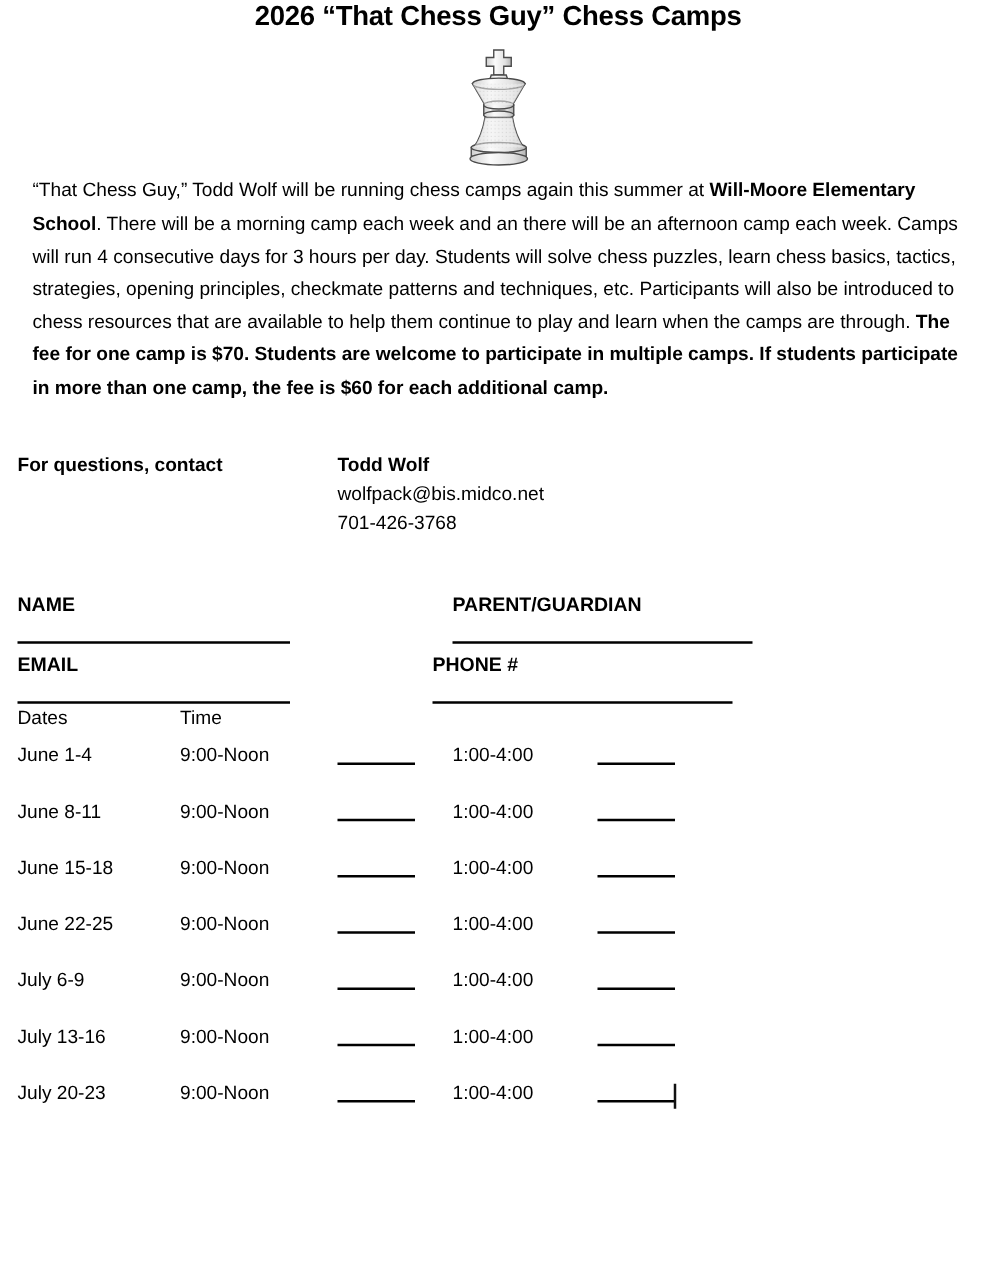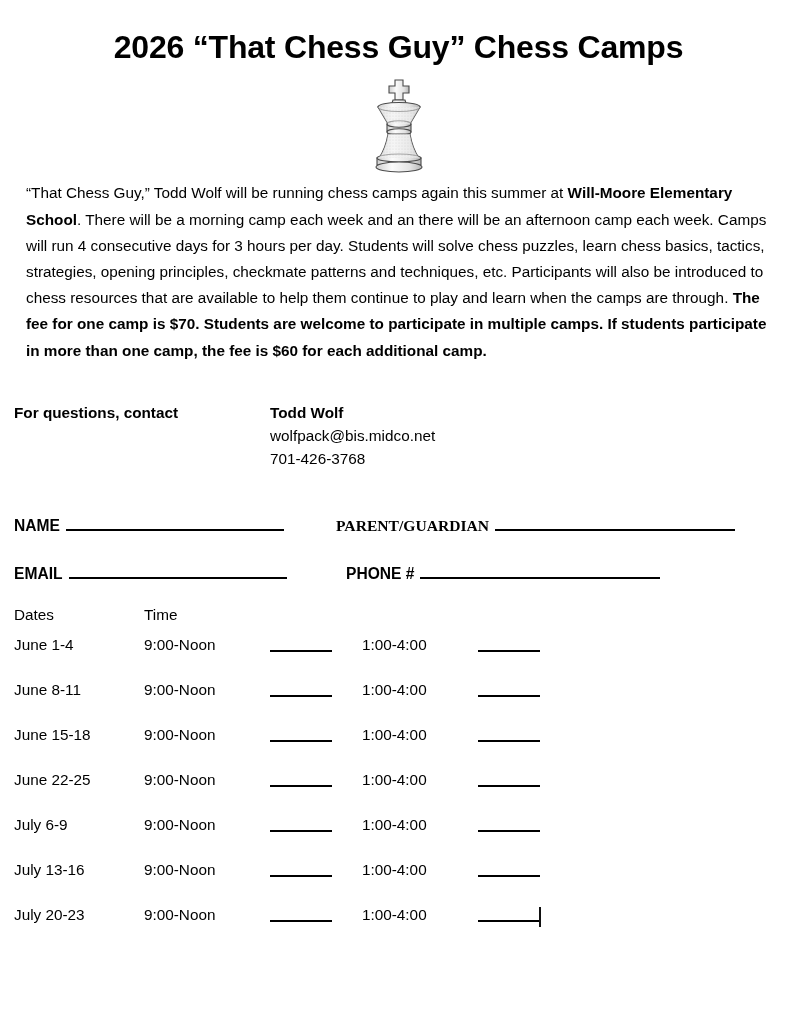--- a/index.html
+++ b/index.html
@@ -19,25 +19,24 @@
     position: relative;
     width: 797px;
     height: 1024px;
     padding: 0;
     box-sizing: border-box;
   }
 
   
   .title {
     text-align: center;
-    font-size: 32px;
+    font-size: 22px;
     font-weight: bold;
     letter-spacing: -0.2px;
     margin: 0;
-    padding-top: 28px;
     line-height: 1.2;
   }
 
   
   .piece-wrap {
     text-align: center;
     margin-top: 10px;
     height: 104px;
   }
   .piece-wrap svg {
@@ -81,20 +80,21 @@
     height: 30px;
     font-size: 15.6px;
     font-weight: bold;
   }
   .ff {
     position: absolute;
     white-space: nowrap;
     display: flex;
     align-items: baseline;
     gap: 6px;
+    flex-direction: column;
   }
   .ff .rule {
     display: inline-block;
     border-bottom: 2.2px solid #000;
     height: 0.85em;
   }
 
   
   .schedule {
     position: relative;
@@ -189,21 +189,21 @@
     </div>
   </div>
 
   <div style="height:46px"></div>
 
   <div class="form-row" style="height:48px;">
     <div class="ff" style="left:14px;">
       <span>NAME</span>
       <span class="rule" style="width:218px;"></span>
     </div>
-    <div class="ff" style="left:336px;font-family:Liberation Serif, serif;">
+    <div class="ff" style="left:362px;">
       <span>PARENT/GUARDIAN</span>
       <span class="rule" style="width:240px;"></span>
     </div>
   </div>
 
   <div class="form-row" style="height:42px;">
     <div class="ff" style="left:346px;">
       <span>PHONE #</span>
       <span class="rule" style="width:240px;"></span>
     </div>

